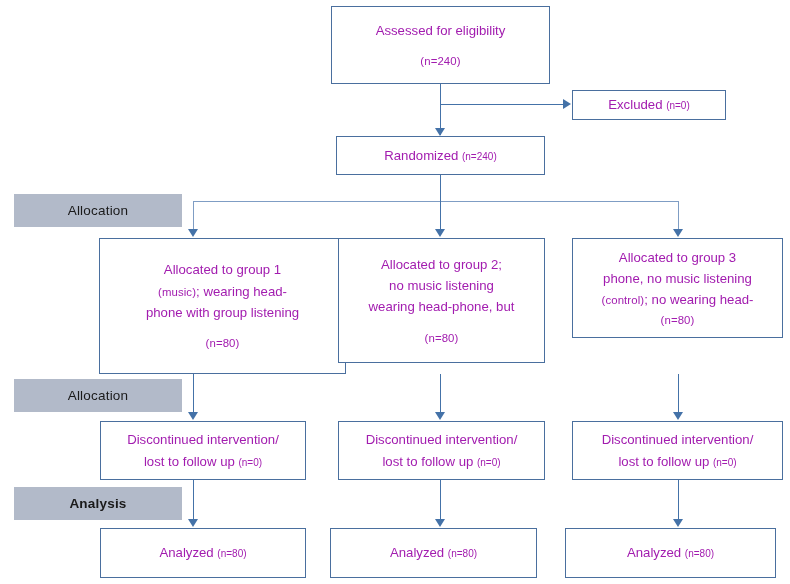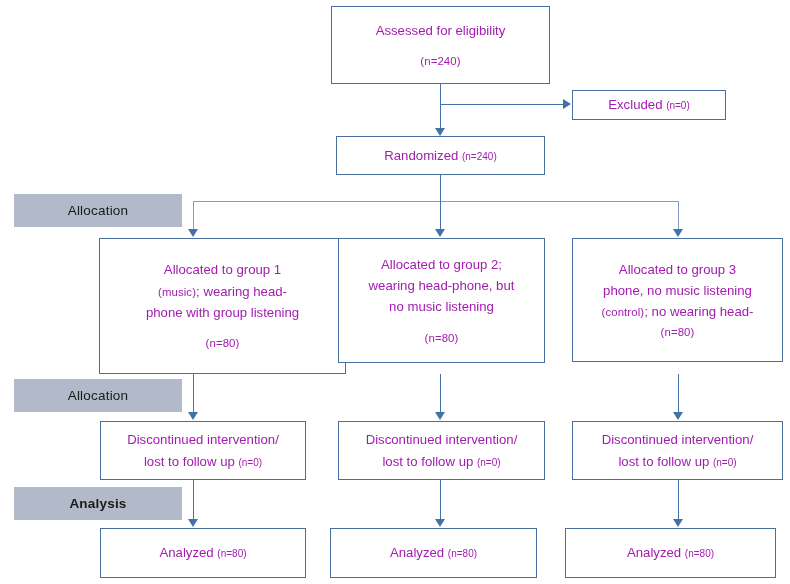--- a/index.html
+++ b/index.html
@@ -141,27 +141,27 @@
   <div class="box" style="left:99px; top:238px; width:247px; height:136px;">
     <span class="ln">Allocated to group 1</span>
     <span class="ln"><span class="nsm">(music)</span><span>; wearing head-</span></span>
     <span class="ln">phone with group listening</span>
     <span class="gap"></span>
     <span class="ln nsm">(n=80)</span>
   </div>
 
   <div class="box" style="left:338px; top:238px; width:207px; height:125px;">
     <span class="ln">Allocated to group 2;</span>
+    <span class="ln">no music listening</span>
     <span class="ln">wearing head-phone, but</span>
-    <span class="ln">no music listening</span>
     <span class="gap"></span>
     <span class="ln nsm">(n=80)</span>
   </div>
 
-  <div class="box" style="left:572px; top:238px; width:211px; height:124px;">
+  <div class="box" style="left:572px; top:238px; width:211px; height:100px;">
     <span class="ln">Allocated to group 3</span>
     <span class="ln">phone, no music listening</span>
     <span class="ln"><span class="nsm">(control)</span><span>; no wearing head-</span></span>
     <span class="ln nsm">(n=80)</span>
   </div>
 
   <div class="vline" style="left:193px; top:374px; height:43px;"></div>
   <div class="arrow-down" style="left:188px; top:412px;"></div>
 
   <div class="vline" style="left:440px; top:374px; height:43px;"></div>

